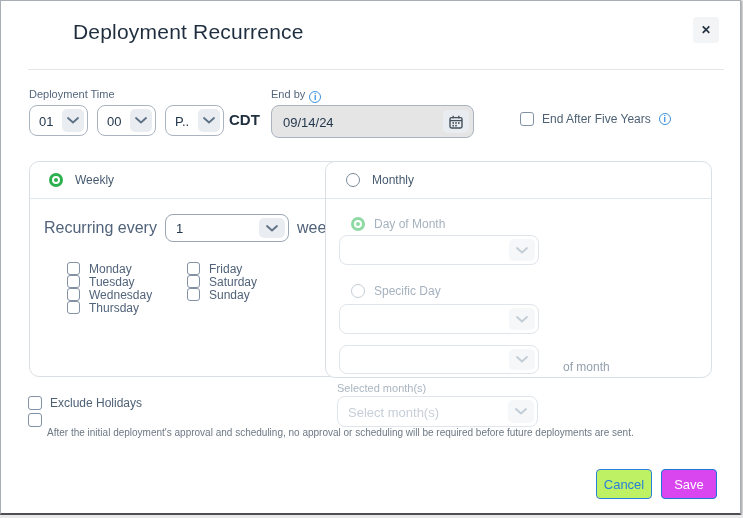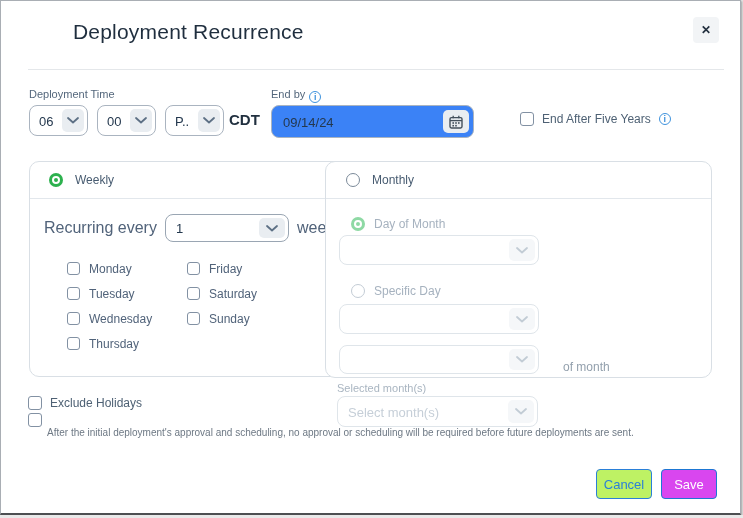--- a/index.html
+++ b/index.html
@@ -16,21 +16,21 @@
   .hdr-divider { position:absolute; left:27px; right:16px; top:68px; height:1px; background:#e4e7ea; }
 
   .lbl { position:absolute; font-size:11px; color:#54677c; white-space:nowrap; }
   .info { display:inline-block; width:12px; height:12px; border:1px solid #3f93dd; border-radius:50%; color:#3f93dd; font-size:9px; line-height:11px; text-align:center; vertical-align:-2px; margin-left:4px; font-weight:bold; }
 
   .sel { position:absolute; top:104px; width:59px; height:31px; border:1px solid #aab4c0; border-radius:8px; background:#fff; }
   .sel .val { position:absolute; left:9px; top:8px; font-size:13px; color:#24384e; }
   .chevbox { position:absolute; right:3px; top:3px; bottom:3px; width:22px; background:#e9edf1; border-radius:5px; display:flex; align-items:center; justify-content:center; color:#5d7085; }
   .cdt { position:absolute; left:228px; top:110px; font-size:15px; font-weight:700; color:#21303f; }
 
-  .dateinput { position:absolute; left:270px; top:104px; width:203px; height:33px; border:1px solid #aab4c0; border-radius:8px; background:#3b82f6; }
+  .dateinput { position:absolute; left:270px; top:104px; width:203px; height:33px; border:1px solid #aab4c0; border-radius:8px; background:#e5e5e5; }
   .dateinput .val { position:absolute; left:11px; top:9px; font-size:13px; color:#24384e; }
   .calbox { position:absolute; right:4px; top:4px; bottom:4px; width:26px; background:#e9edf1; border-radius:5px; display:flex; align-items:center; justify-content:center; color:#44505c; }
 
   .cbrow { position:absolute; display:flex; align-items:center; gap:8px; }
   .cb { width:14px; height:14px; border:1.5px solid #8291a3; border-radius:3px; background:#fff; flex:none; }
   .cblbl { font-size:12px; color:#4e6174; white-space:nowrap; }
 
   .panel { position:absolute; border:1px solid #d9dfe5; border-radius:10px; background:#fff; }
   .phead { position:absolute; left:0; right:0; top:0; height:37px; border-bottom:1px solid #e2e7ec; display:flex; align-items:center; gap:12px; padding-left:19px; }
   .plabel { font-size:12px; color:#475b70; }
@@ -43,21 +43,21 @@
   .recrow { position:absolute; left:14px; top:52px; display:flex; align-items:center; gap:8px; }
   .rl { font-size:16px; color:#51637a; }
   .dd { position:relative; border:1px solid #9aa6b3; border-radius:8px; background:#fff; }
   .dd .val { position:absolute; left:10px; top:50%; transform:translateY(-50%); font-size:13px; color:#24384e; }
   .dd .chevbox { width:26px; }
   .recdd { width:124px; height:28px; }
   .dd.dis { border-color:#dfe5ea; }
   .dd.dis .chevbox { background:#f5f7f9; color:#c2ccd5; }
   .dd.dis .val { color:#c6cfd8; }
 
-  .daycol { position:absolute; display:flex; flex-direction:column; gap:12px; }
+  .daycol { position:absolute; display:flex; flex-direction:column; gap:0; }
   .dayrow { display:flex; align-items:center; gap:9px; height:13px; cursor:pointer; }
   .cb.sm { width:13px; height:13px; }
   .dlbl { font-size:12px; color:#51637a; white-space:nowrap; }
 
   .mrow { position:absolute; display:flex; align-items:center; gap:9px; }
   .dislbl { font-size:12px; color:#a6b2bf; white-space:nowrap; }
   .mdd { position:absolute; width:200px; height:30px; }
   .ofmonth { position:absolute; left:237px; top:198px; font-size:12px; color:#93a0ad; }
 
   .smlabel { position:absolute; left:336px; top:381px; font-size:11px; color:#a9b5c1; }
@@ -78,21 +78,21 @@
 
   <div class="title">Deployment Recurrence</div>
   <button class="close-btn">
     <span>✕</span>
   </button>
   <div class="hdr-divider"></div>
 
   <div class="lbl" style="left:28px;top:87px">Deployment Time</div>
 
   <div class="sel" style="left:28px">
-    <span class="val">06</span>
+    <span class="val">01</span>
     <span class="chevbox">
       <svg width="12" height="7" viewBox="0 0 12 7">
           <path d="M1 1l5 4.5L11 1" fill="none" stroke="currentColor" stroke-width="1.8" stroke-linecap="round" stroke-linejoin="round"></path>
         </svg>
     </span>
   </div>
   <div class="sel" style="left:96px">
     <span class="val">00</span>
     <span class="chevbox">
       <svg width="12" height="7" viewBox="0 0 12 7">

